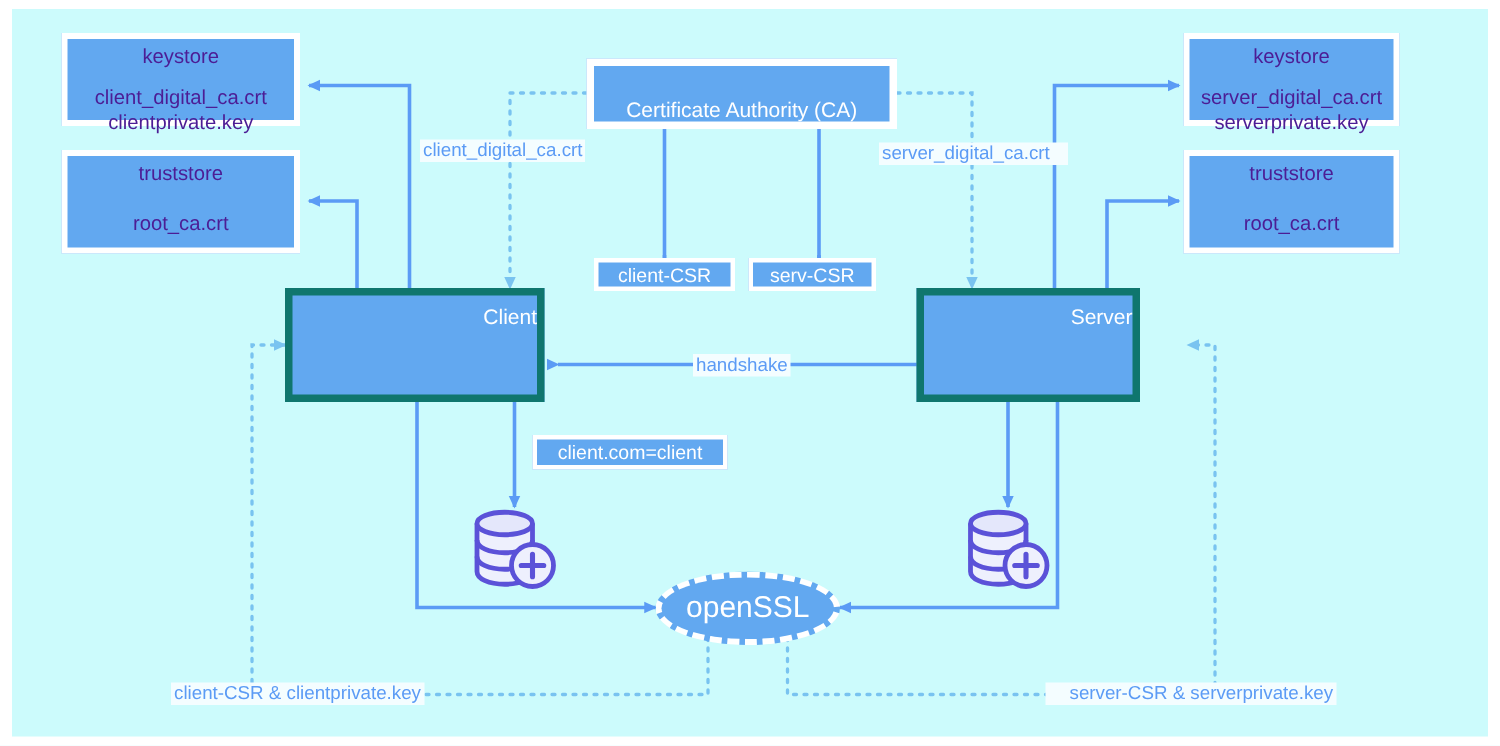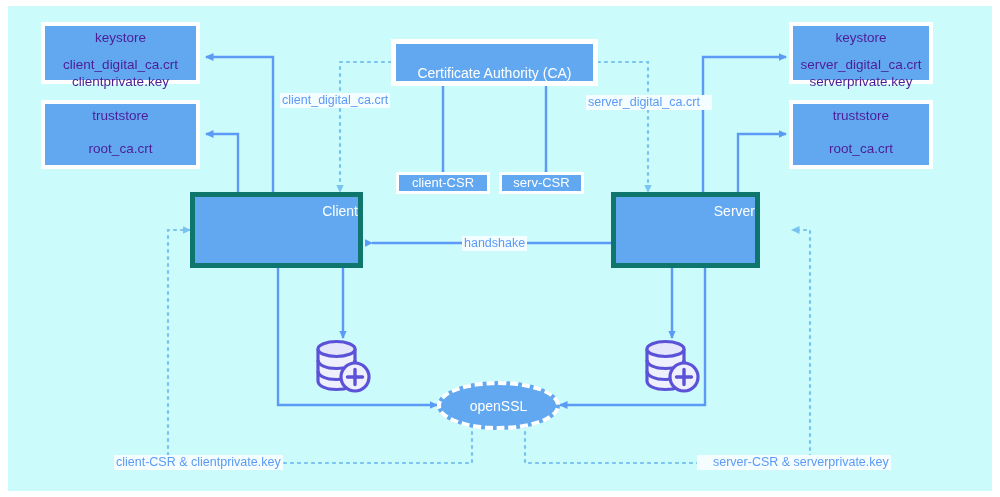--- a/index.html
+++ b/index.html
@@ -55,21 +55,21 @@
   .pill {
     position: absolute;
     background: #62a8f0;
     border: 3px solid #ffffff;
     box-sizing: border-box;
     color: #ffffff;
     font-size: 13px;
     text-align: center;
     white-space: nowrap;
     display: flex;
-    align-items: flex-start;
+    align-items: center;
     justify-content: center;
   }
   .edge-label {
     position: absolute;
     background: #f4fdff;
     color: #5b9bf5;
     font-size: 12.5px;
     white-space: nowrap;
     padding: 0 2px;
     line-height: 15px;
@@ -97,21 +97,21 @@
     white-space: nowrap;
   }
   .bigbox .title { display:block; padding-top: 6px; }
   .cloud {
     position: absolute;
     background: #62a8f0;
     border: 4px dashed #ffffff;
     border-radius: 50%;
     box-sizing: border-box;
     color: #ffffff;
-    font-size: 14px;
+    font-size: 20px;
     display: flex;
     align-items: center;
     justify-content: center;
     white-space: nowrap;
   }
   .dbicon { position: absolute; }
 </style>
 </head>
 <body>
 
@@ -216,20 +216,23 @@
   </div>
 
   <div class="pill" style="left:396px; top:172px; width:94px; height:22px;">
     <span>client-CSR</span>
   </div>
 
   <div class="pill" style="left:499px; top:172px; width:85px; height:22px;">
     <span>serv-CSR</span>
   </div>
 
+  <div class="pill" style="left:355px; top:290px; width:130px; height:23px;">
+    <span>client.com=client</span>
+  </div>
 
 
   <div class="edge-label" style="left:280px; top:93px;">client_digital_ca.crt</div>
 
   <div class="edge-label" style="left:586px; top:95px; width:122px; overflow:hidden;">server_digital_ca.crt</div>
 
   <div class="edge-label" style="left:462px; top:236px;">handshake</div>
 
   <div class="edge-label" style="left:114px; top:455px;">client-CSR &amp; clientprivate.key</div>
 

